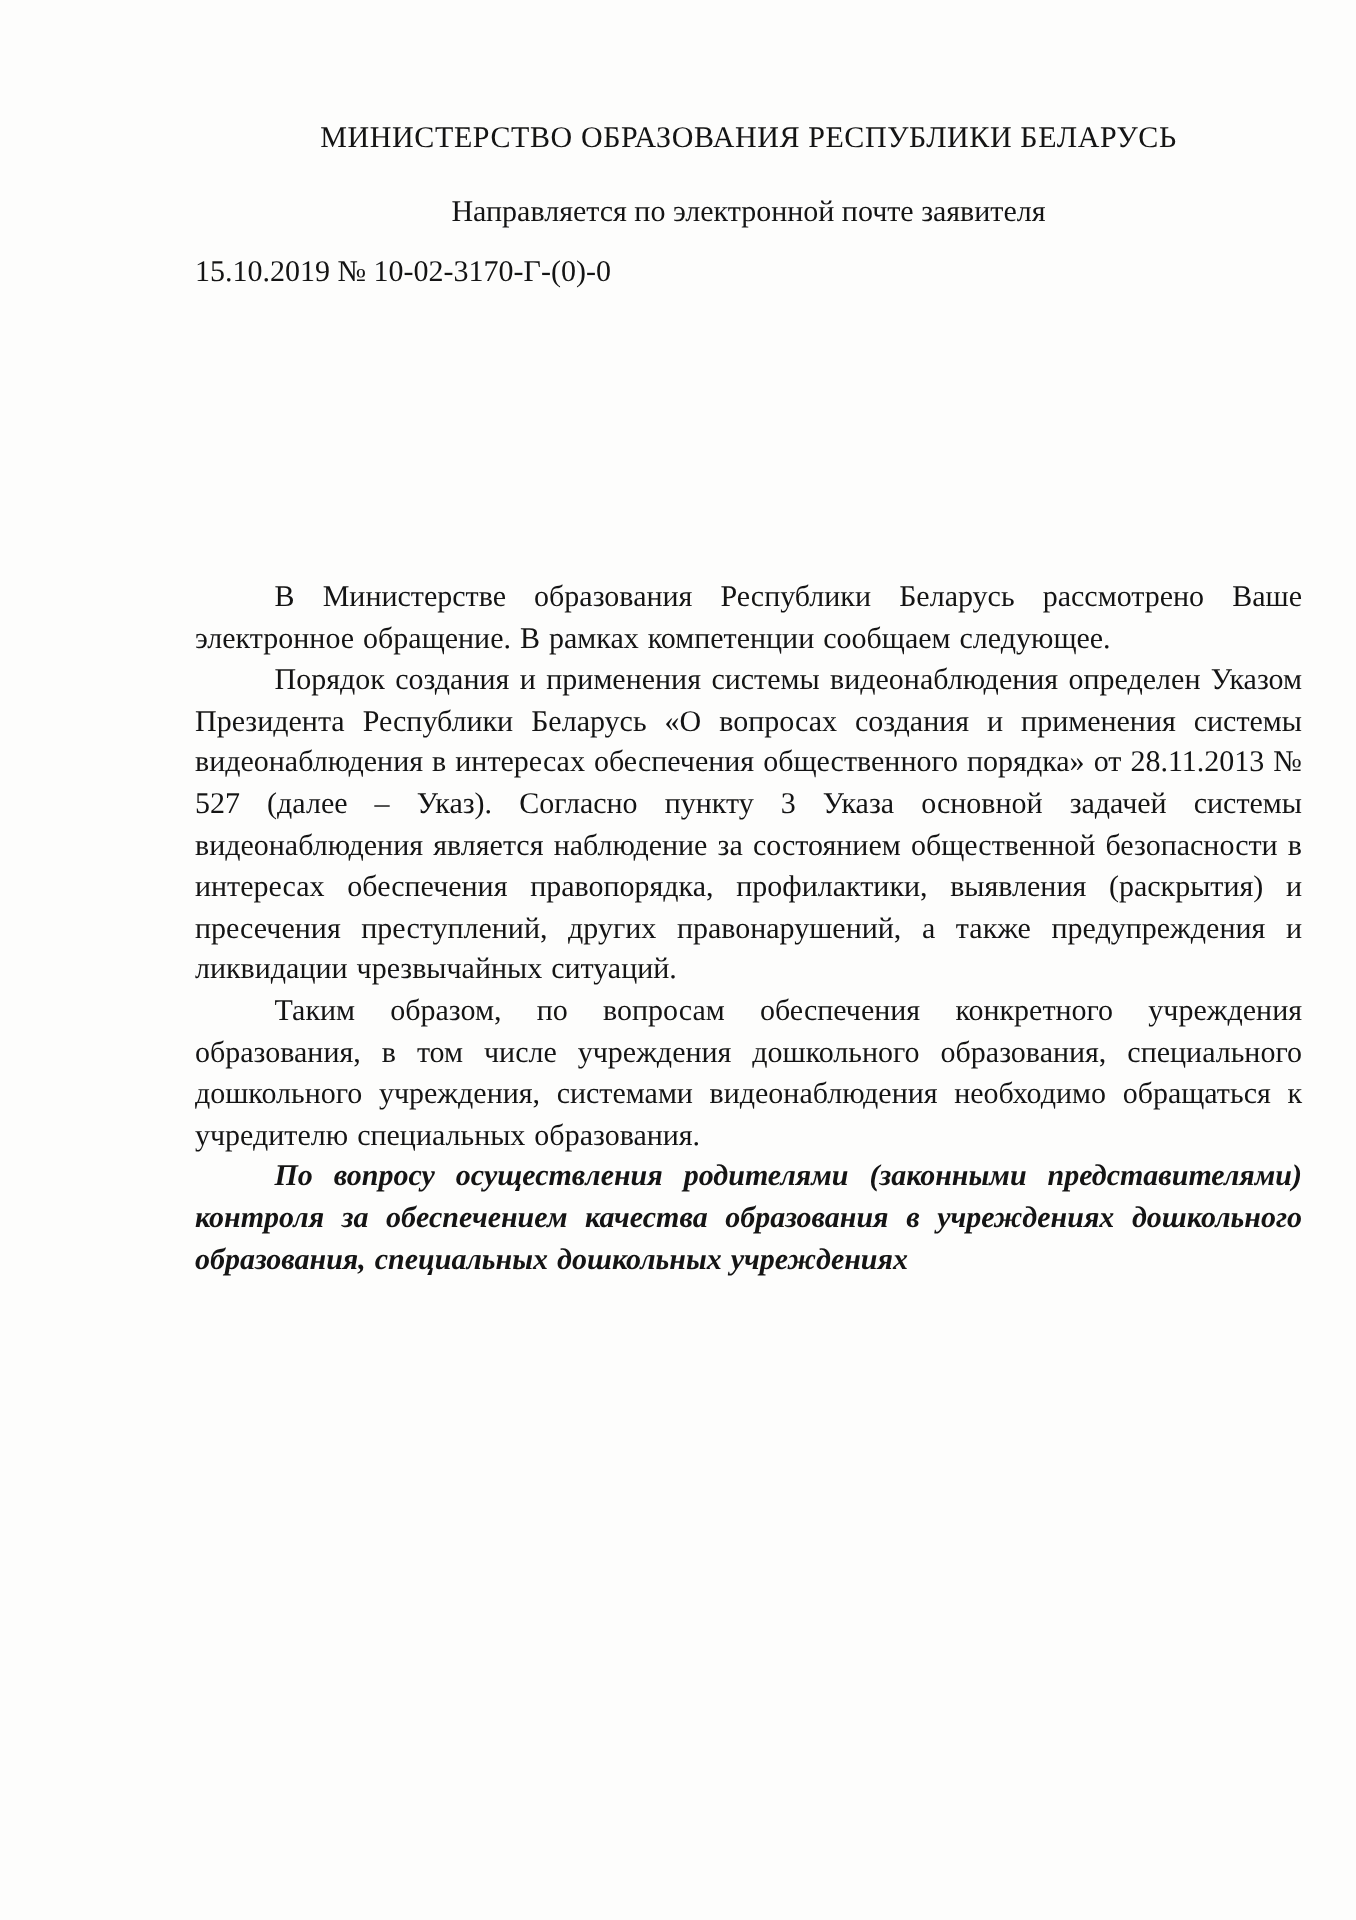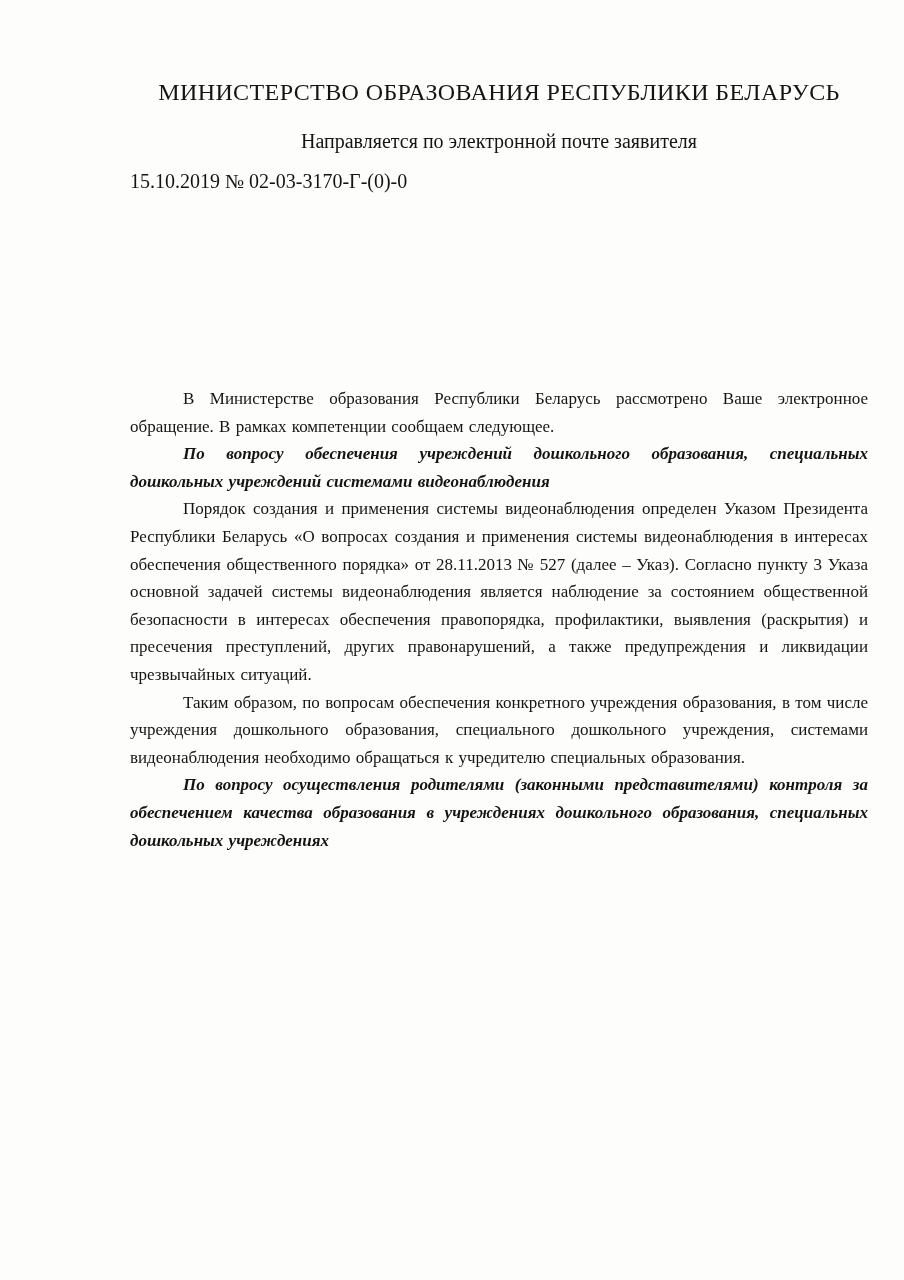--- a/index.html
+++ b/index.html
@@ -20,21 +20,21 @@
   }
   .content {
     position: absolute;
     left: 130px;
     width: 738px;
     top: 0;
   }
   .ministry-title {
     margin-top: 80px;
     text-align: center;
-    font-size: 24px;
+    font-size: 20px;
     line-height: 24px;
     letter-spacing: 0.4px;
     white-space: nowrap;
   }
   .delivery-note {
     margin-top: 25px;
     text-align: center;
     font-size: 20px;
     line-height: 24px;
   }
@@ -42,45 +42,44 @@
     margin-top: 16px;
     text-align: left;
     font-size: 20px;
     line-height: 24px;
   }
   .document-body {
     margin-top: 192px;
   }
   .document-body p {
     margin: 0;
-    font-size: 17px;
+    font-size: 20px;
     line-height: 27.6px;
     text-align: justify;
     text-indent: 53px;
     word-spacing: 1px;
   }
   .document-body p.section-heading {
     font-weight: bold;
     font-style: italic;
   }
 </style>
 </head>
 <body>
 
 <div class="page">
   <div class="content">
 
     <div class="ministry-title">МИНИСТЕРСТВО ОБРАЗОВАНИЯ РЕСПУБЛИКИ БЕЛАРУСЬ</div>
 
     <div class="delivery-note">Направляется по электронной почте заявителя</div>
 
-    <div class="reference-line">15.10.2019 № 02-03-3170-Г-(0)-0</div>
+    <div class="reference-line">15.10.2019 № 10-02-3170-Г-(0)-0</div>
 
     <div class="document-body">
       <p>В Министерстве образования Республики Беларусь рассмотрено Ваше электронное обращение. В рамках компетенции сообщаем следующее.</p>
-      <p class="section-heading">По вопросу обеспечения учреждений дошкольного образования, специальных дошкольных учреждений системами видеонаблюдения</p>
       <p>Порядок создания и применения системы видеонаблюдения определен Указом Президента Республики Беларусь «О вопросах создания и применения системы видеонаблюдения в интересах обеспечения общественного порядка» от 28.11.2013 № 527 (далее – Указ). Согласно пункту 3 Указа основной задачей системы видеонаблюдения является наблюдение за состоянием общественной безопасности в интересах обеспечения правопорядка, профилактики, выявления (раскрытия) и пресечения преступлений, других правонарушений, а также предупреждения и ликвидации чрезвычайных ситуаций.</p>
       <p>Таким образом, по вопросам обеспечения конкретного учреждения образования, в том числе учреждения дошкольного образования, специального дошкольного учреждения, системами видеонаблюдения необходимо обращаться к учредителю специальных образования.</p>
       <p class="section-heading">По вопросу осуществления родителями (законными представителями) контроля за обеспечением качества образования в учреждениях дошкольного образования, специальных дошкольных учреждениях</p>
     </div>
 
   </div>
 </div>
 
 </body></html>

